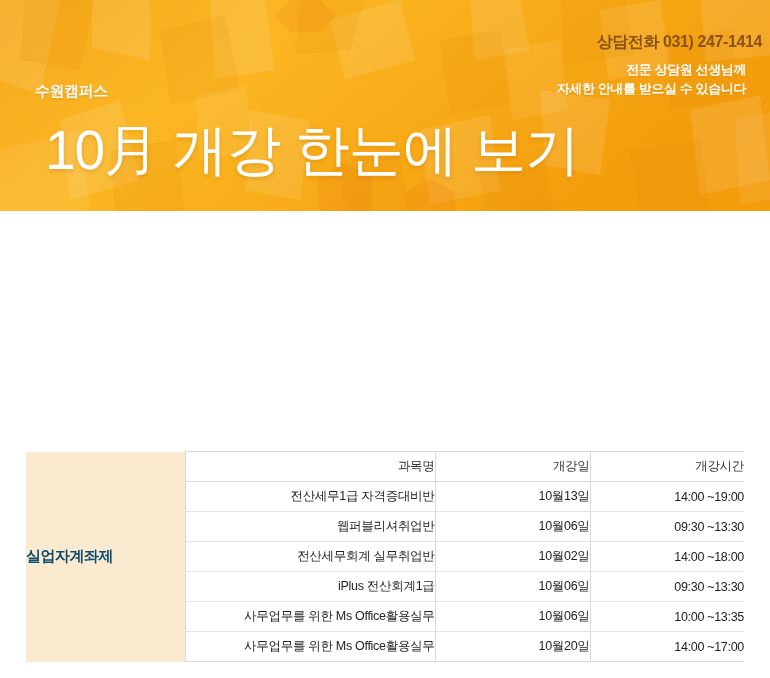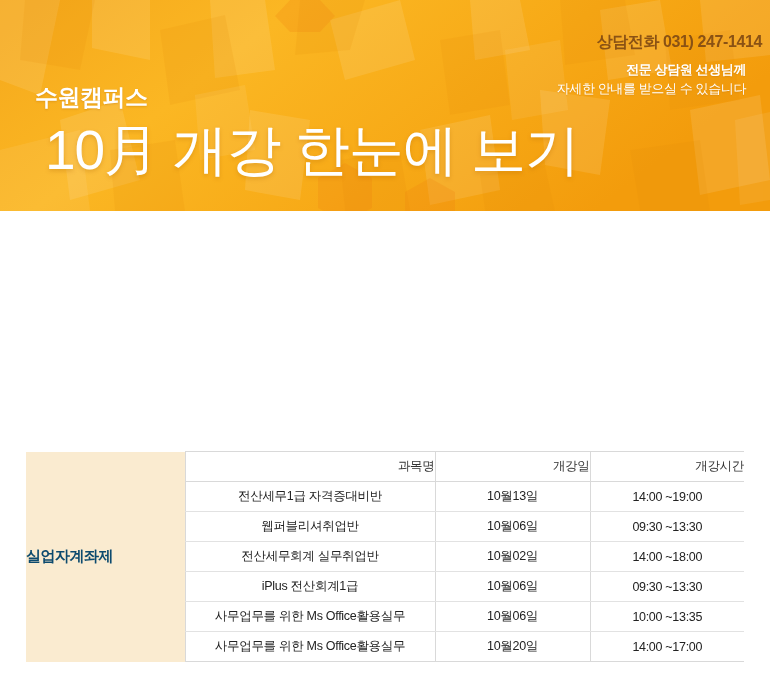--- a/index.html
+++ b/index.html
@@ -17,21 +17,21 @@
     height:211px;
     overflow:hidden;
     background:linear-gradient(100deg,#f5a81c 0%,#f9ae1e 18%,#fbb723 38%,#f9ae1a 60%,#f6a413 82%,#f39c0c 100%);
   }
   .banner-pattern{ position:absolute; inset:0; }
   .banner-pattern svg{ display:block; width:770px; height:211px; }
 
   .campus{
     position:absolute;
     left:35px; top:82px;
-    font-size:23px;
+    font-size:15px;
     font-weight:bold;
     color:#ffffff;
     letter-spacing:-0.5px;
     text-shadow:0 1px 2px rgba(170,95,0,.30);
   }
   .main-title{
     position:absolute;
     left:45px; top:123px;
     font-size:55px;
     font-weight:normal;
@@ -57,21 +57,21 @@
     font-weight:bold;
     color:#ffffff;
     letter-spacing:-0.4px;
     white-space:nowrap;
     text-shadow:0 1px 1px rgba(170,95,0,.25);
   }
   .sub2{
     position:absolute;
     right:24px; top:80px;
     font-size:13px;
-    font-weight:normal;
+    font-weight:bold;
     color:#ffffff;
     letter-spacing:-0.4px;
     white-space:nowrap;
     text-shadow:0 1px 1px rgba(170,95,0,.25);
     text-align:center;
   }
 
   
   .sheet{ position:relative; width:770px; }
 
@@ -112,21 +112,21 @@
     border-top:1px solid #d9d9d9;
     border-left:1px solid #d9d9d9;
   }
   th.hdr.first{ border-left:1px solid #d9d9d9; }
 
   td.cell{
     height:30px;
     background:#ffffff;
     color:#222222;
     font-size:12.5px;
-    text-align:center;
+    text-align:right;
     letter-spacing:-0.3px;
     border-bottom:1px solid #e2e2e2;
     border-left:1px solid #d9d9d9;
     white-space:nowrap;
   }
   tr.last-row td.cell{ border-bottom:1px solid #d9d9d9; }
 </style>
 </head>
 <body>
 

